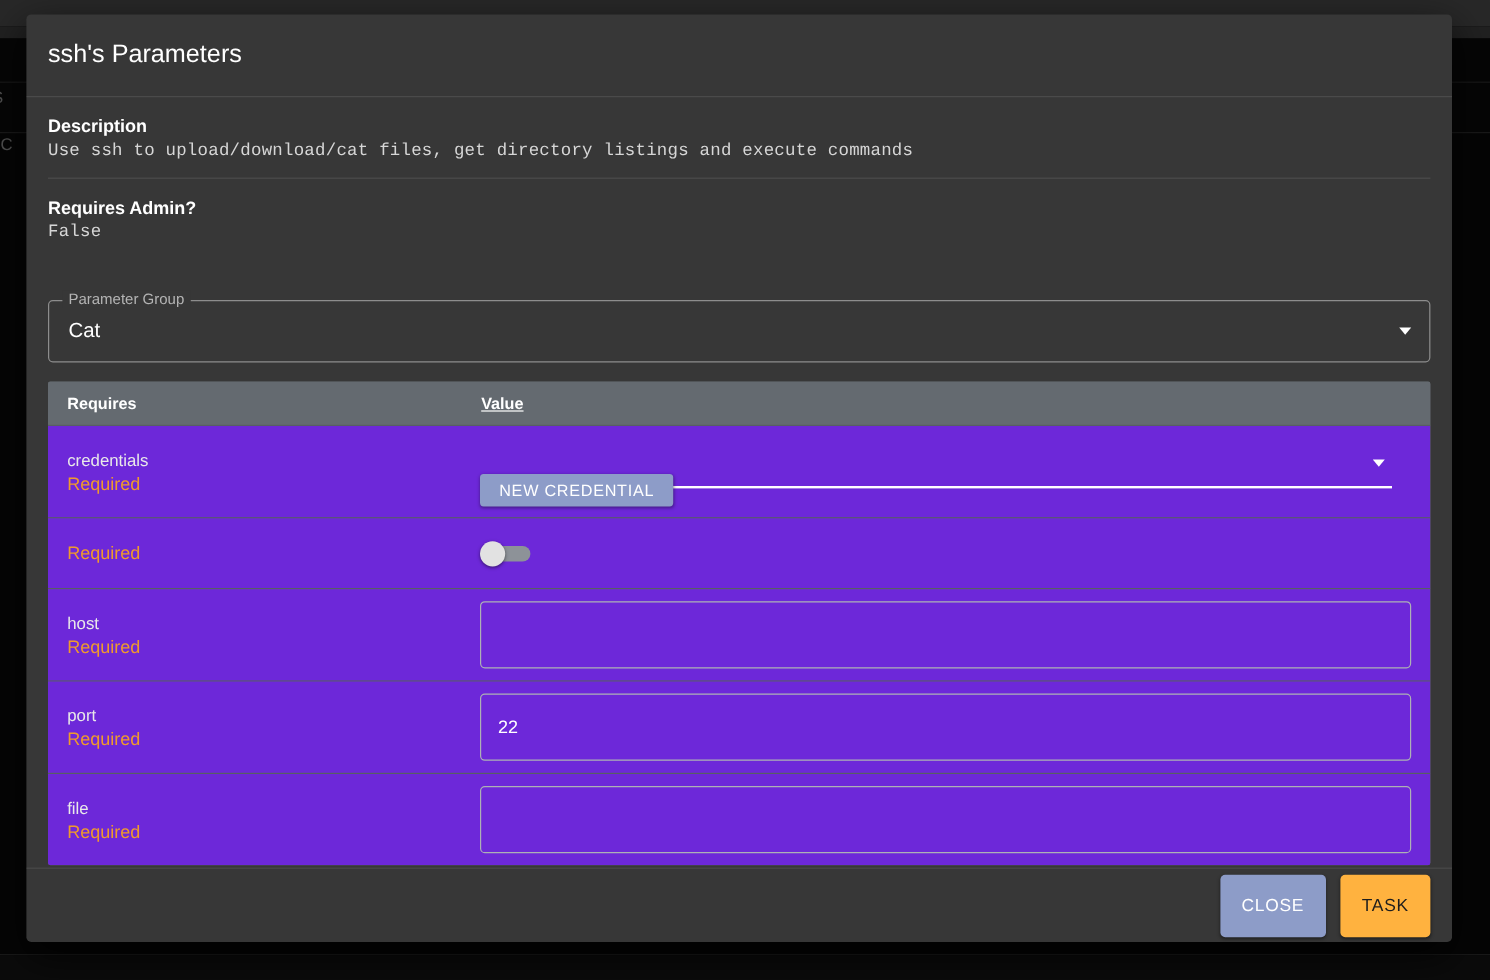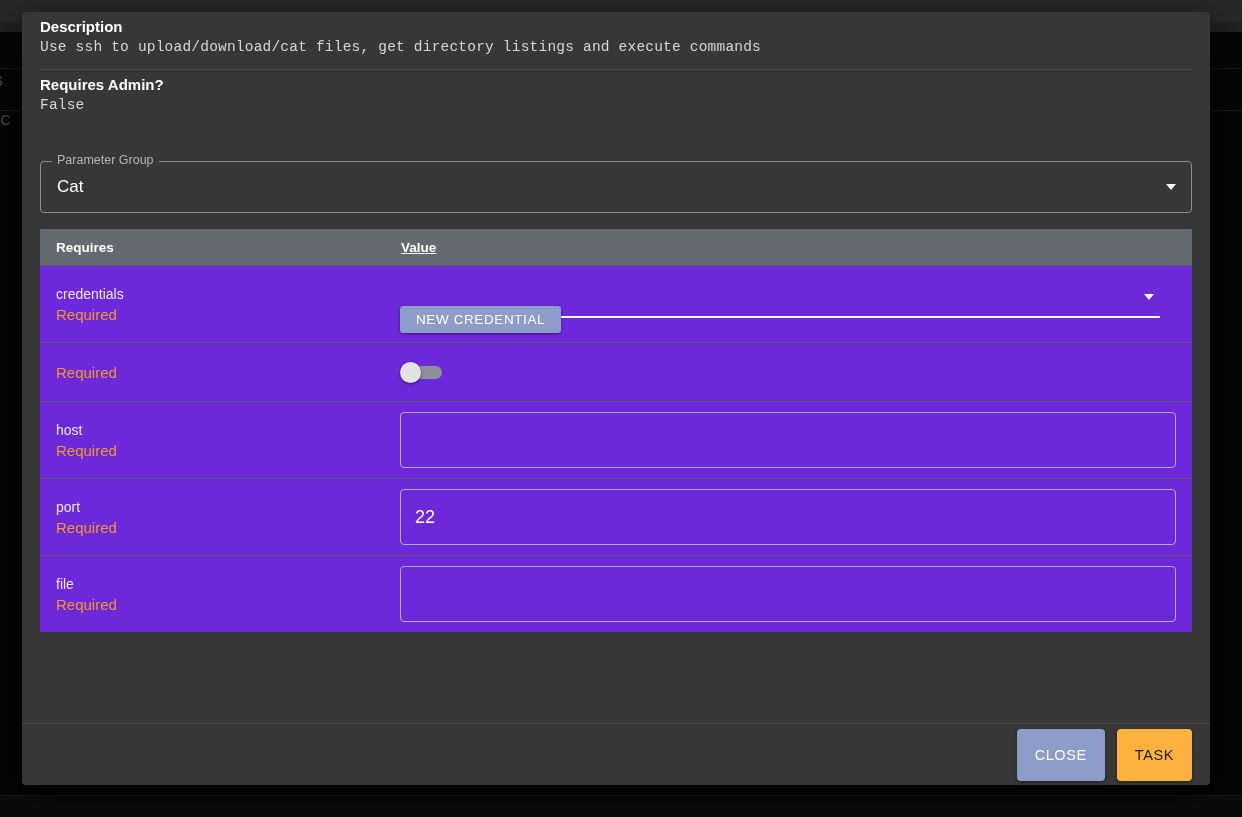--- a/index.html
+++ b/index.html
@@ -101,21 +101,21 @@
     padding: 0 18px;
     box-sizing: border-box;
     overflow: hidden;
     position: relative;
   }
 
   .section-label {
     color: #ffffff;
     font-size: 15px;
     font-weight: bold;
-    margin-top: 6px;
+    margin-top: 16px;
     margin-bottom: 4px;
   }
   .section-value {
     color: #d6d6d6;
     font-family: "Liberation Mono", "DejaVu Sans Mono", monospace;
     font-size: 14.5px;
     letter-spacing: .2px;
     padding-bottom: 14px;
   }
   .hr {
@@ -284,21 +284,21 @@
 
   
   .text-input {
     width: 100%;
     height: 56px;
     box-sizing: border-box;
     background: transparent;
     border: 1px solid #adb1b5;
     border-radius: 4px;
     color: #ffffff;
-    font-size: 18px;
+    font-size: 15px;
     font-family: "Liberation Sans", sans-serif;
     padding: 0 14px;
     outline: none;
   }
 
   
   #dialog-footer {
     flex: 0 0 62px;
     height: 62px;
     border-top: 1px solid #4a4a4a;
@@ -336,20 +336,21 @@
   <div class="bg-divline" id="bg-div1"></div>
   <div class="bg-divline" id="bg-div2"></div>
   <div class="bg-divline" id="bg-div3"></div>
   <div id="bg-lower"></div>
 </div>
 
 <div id="scrim"></div>
 
 <div id="dialog">
 
+  <div id="dialog-title">ssh's Parameters</div>
 
   <div id="dialog-body">
 
     <div class="section-label">Description</div>
     <div class="section-value">Use ssh to upload/download/cat files, get directory listings and execute commands</div>
     <div class="hr"></div>
 
     <div class="section-label">Requires Admin?</div>
     <div class="section-value">False</div>
 

